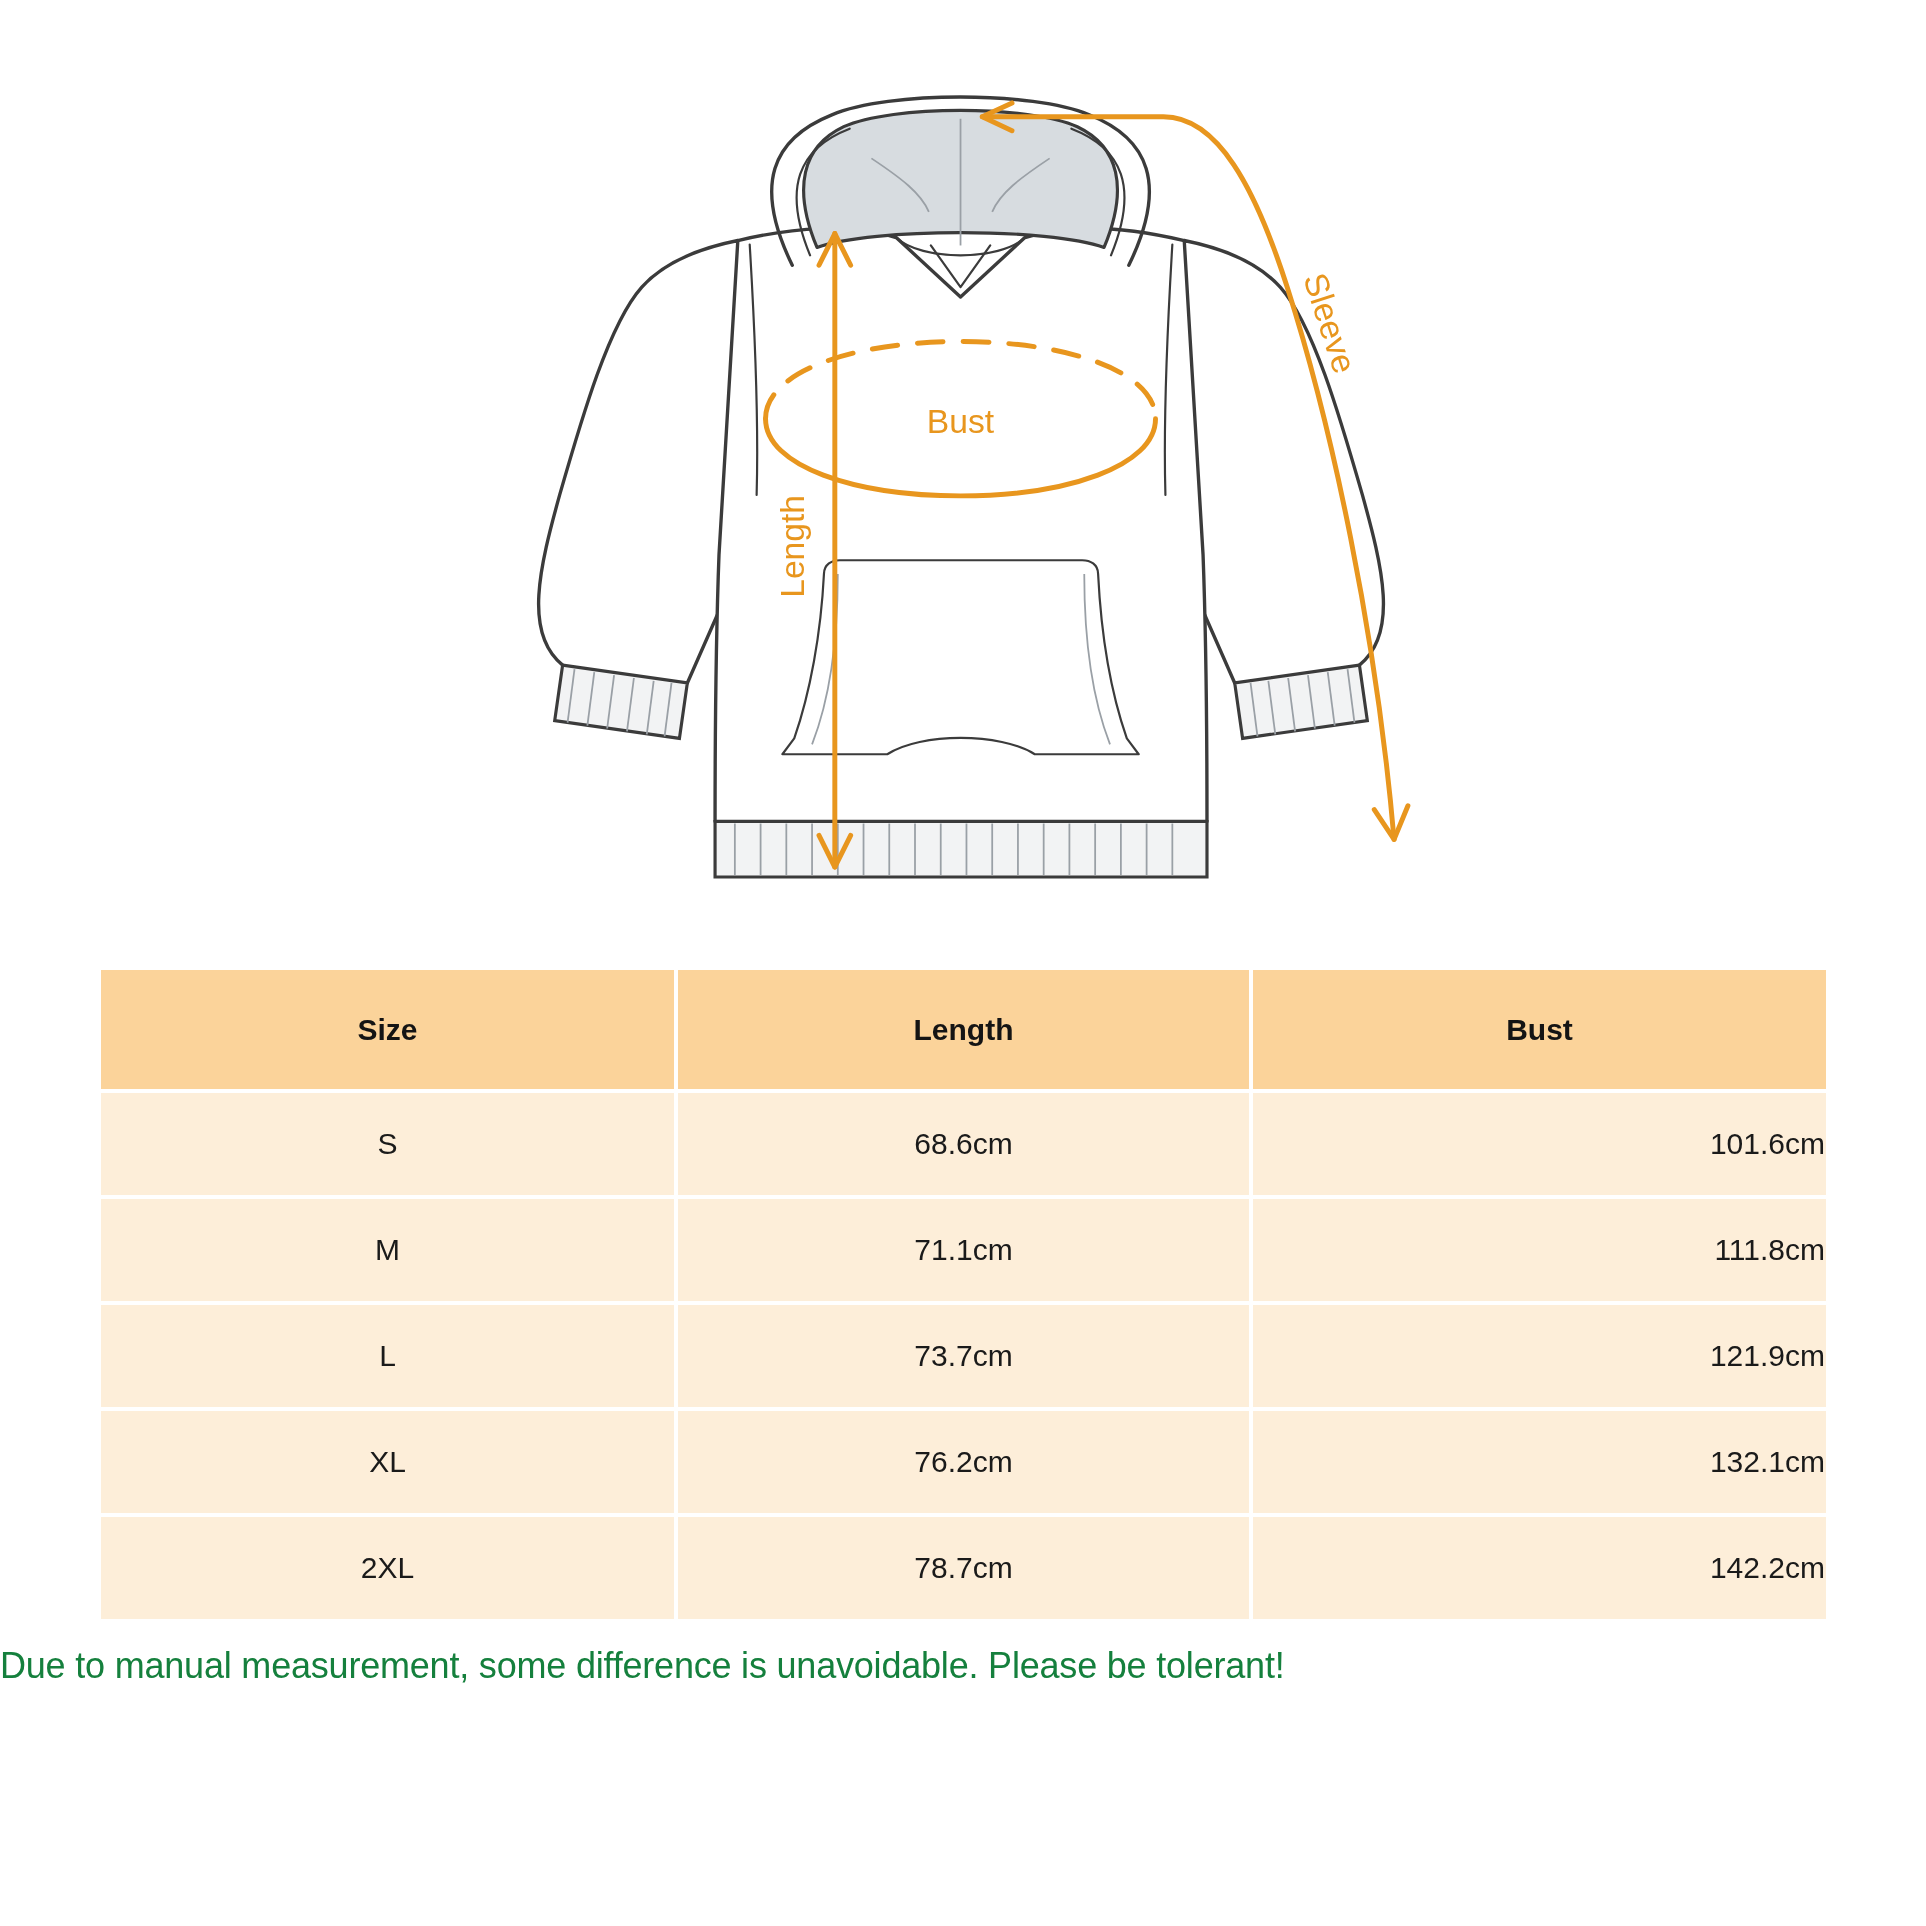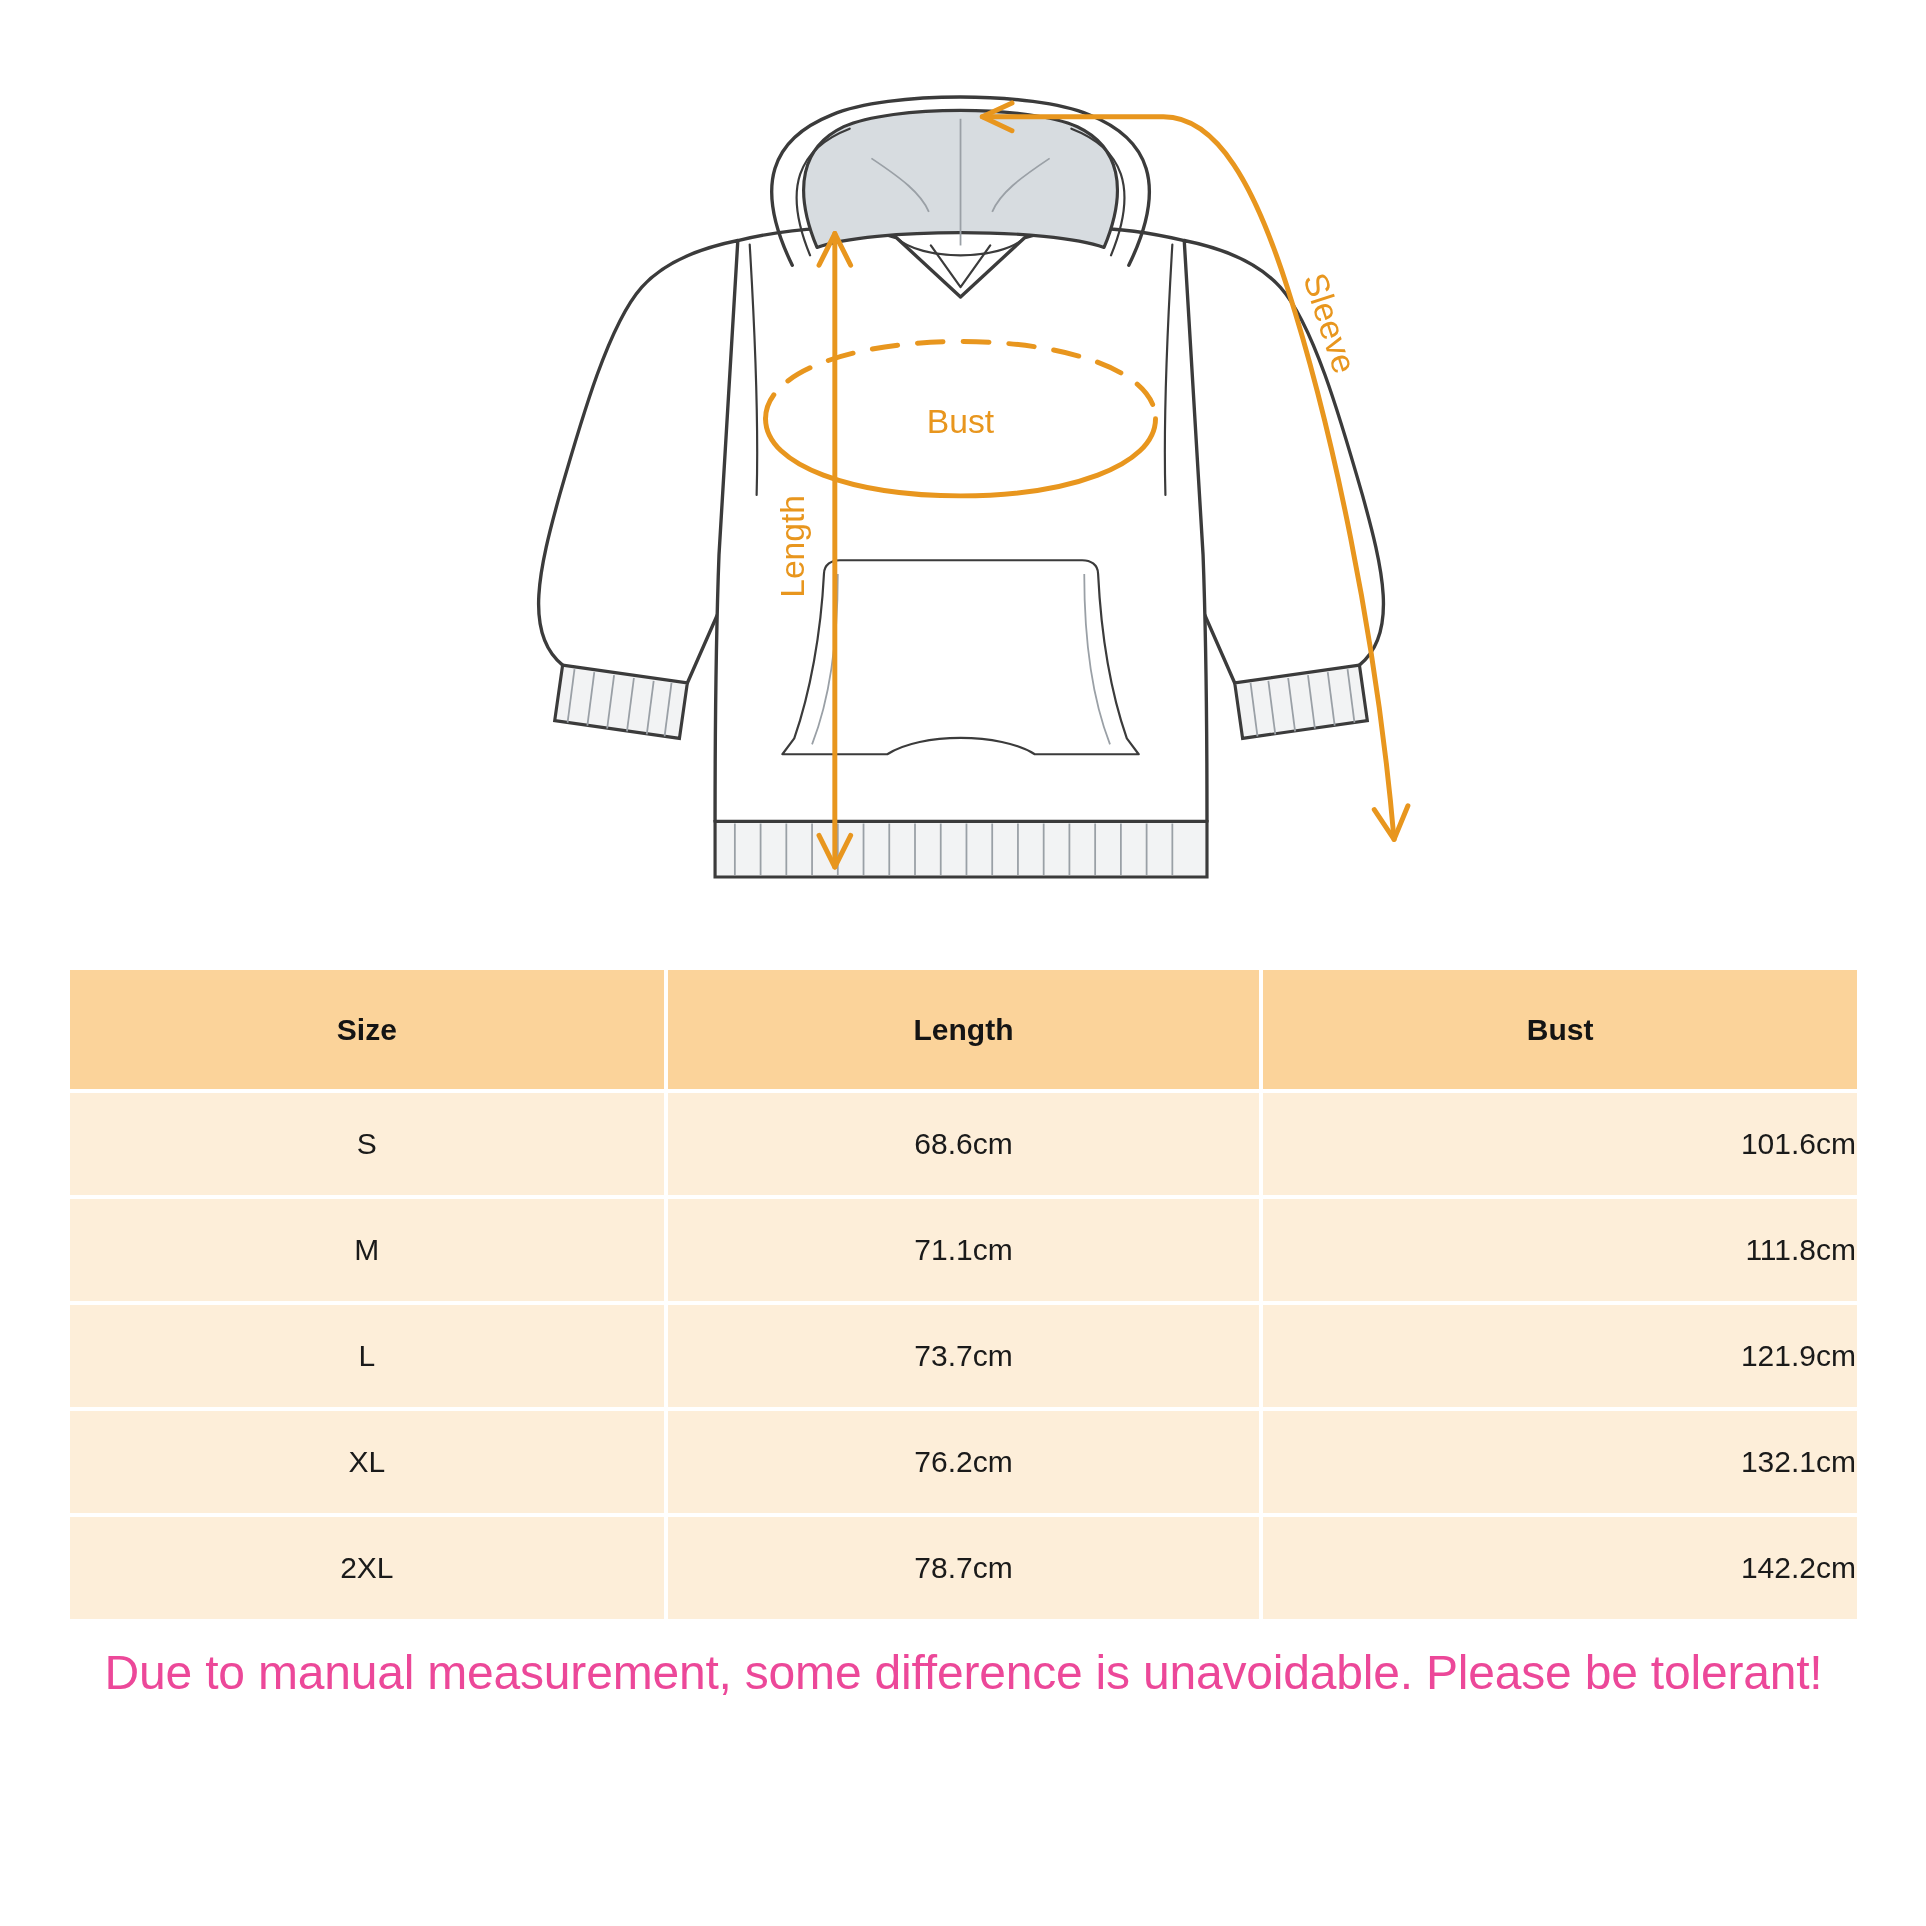--- a/index.html
+++ b/index.html
@@ -30,21 +30,21 @@
     position: relative;
   }
   .illustration svg {
     display: block;
     width: 100%;
     height: 100%;
   }
 
   
   .table-wrap {
-    padding: 0 70px;
+    padding: 0 101px;
     box-sizing: border-box;
   }
   table.size-table {
     width: 100%;
     border-collapse: collapse;
     table-layout: fixed;
   }
   table.size-table th {
     background: #fbd39a;
     font-size: 30px;
@@ -62,23 +62,22 @@
     height: 100px;
     text-align: center;
     border-right: 4px solid #ffffff;
     border-top: 4px solid #ffffff;
   }
   table.size-table td:last-child { border-right: none; text-align: right; }
 
   
   .footnote {
     margin-top: 26px;
-    text-align: center;
-    font-size: 48px;
-    color: #ec4899;
+    font-size: 36px;
+    color: #15803d;
     letter-spacing: -0.2px;
   }
 
   
   .garment-line {
     fill: #ffffff;
     stroke: #3b3b3b;
     stroke-width: 3.4;
     stroke-linejoin: round;
     stroke-linecap: round;

